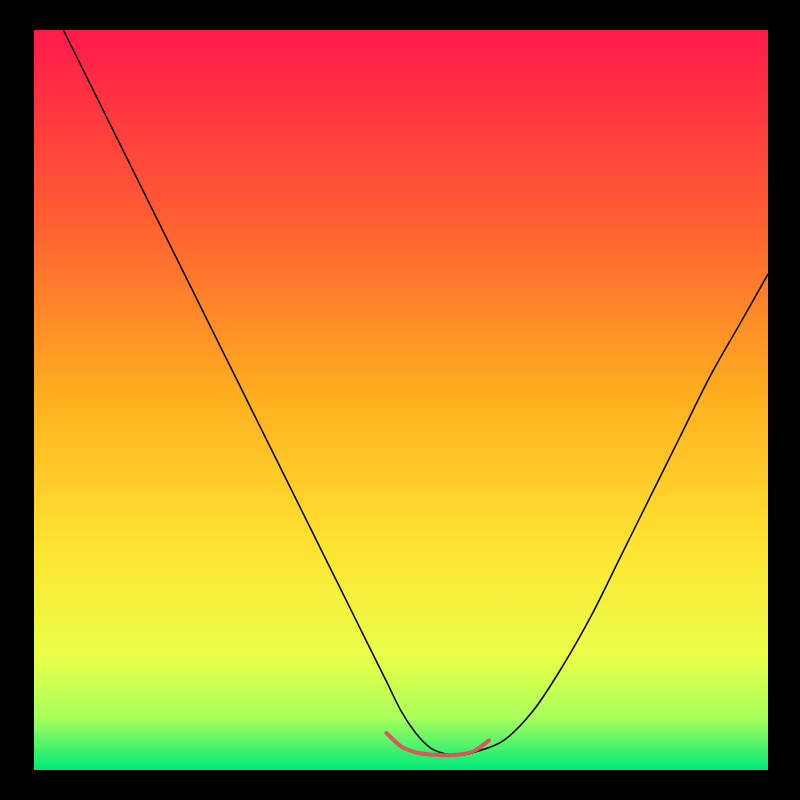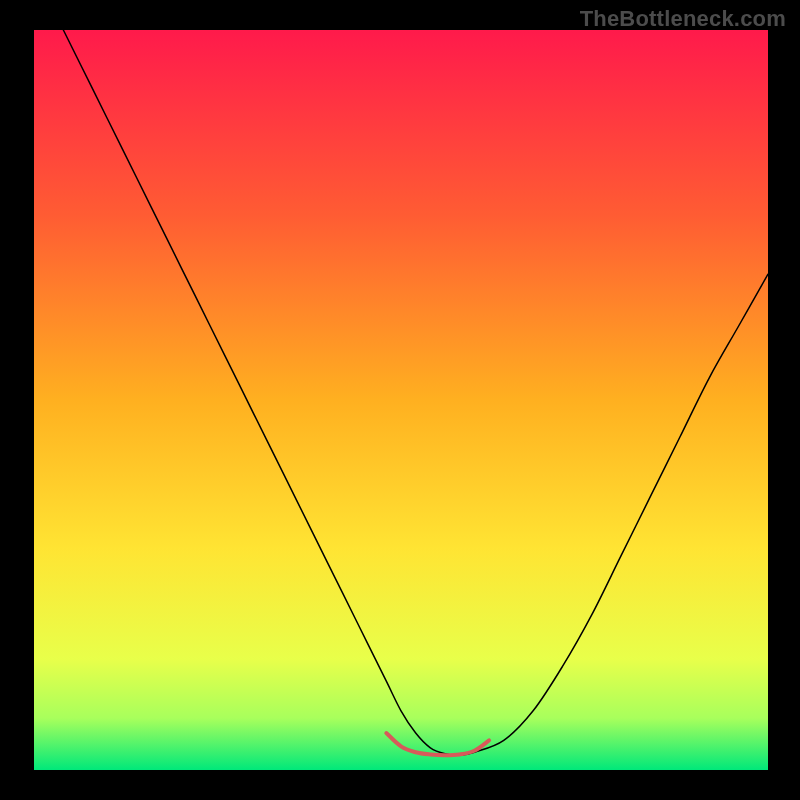--- a/index.html
+++ b/index.html
@@ -30,21 +30,20 @@
   svg {
     position: absolute;
     top: 0;
     left: 0;
   }
 </style>
 </head>
 <body>
 
 <div class="frame">
-  <div class="watermark">TheBottleneck.com</div>
 
   <svg width="800" height="800" viewBox="0 0 800 800" preserveAspectRatio="none">
     <defs>
       <linearGradient id="bg-grad" x1="0" y1="0" x2="0" y2="1">
           <stop offset="0%" stop-color="#ff1a4b"></stop>
           <stop offset="25%" stop-color="#ff5c33"></stop>
           <stop offset="50%" stop-color="#ffb020"></stop>
           <stop offset="70%" stop-color="#ffe433"></stop>
           <stop offset="85%" stop-color="#e8ff4a"></stop>
           <stop offset="93%" stop-color="#a8ff5c"></stop>

